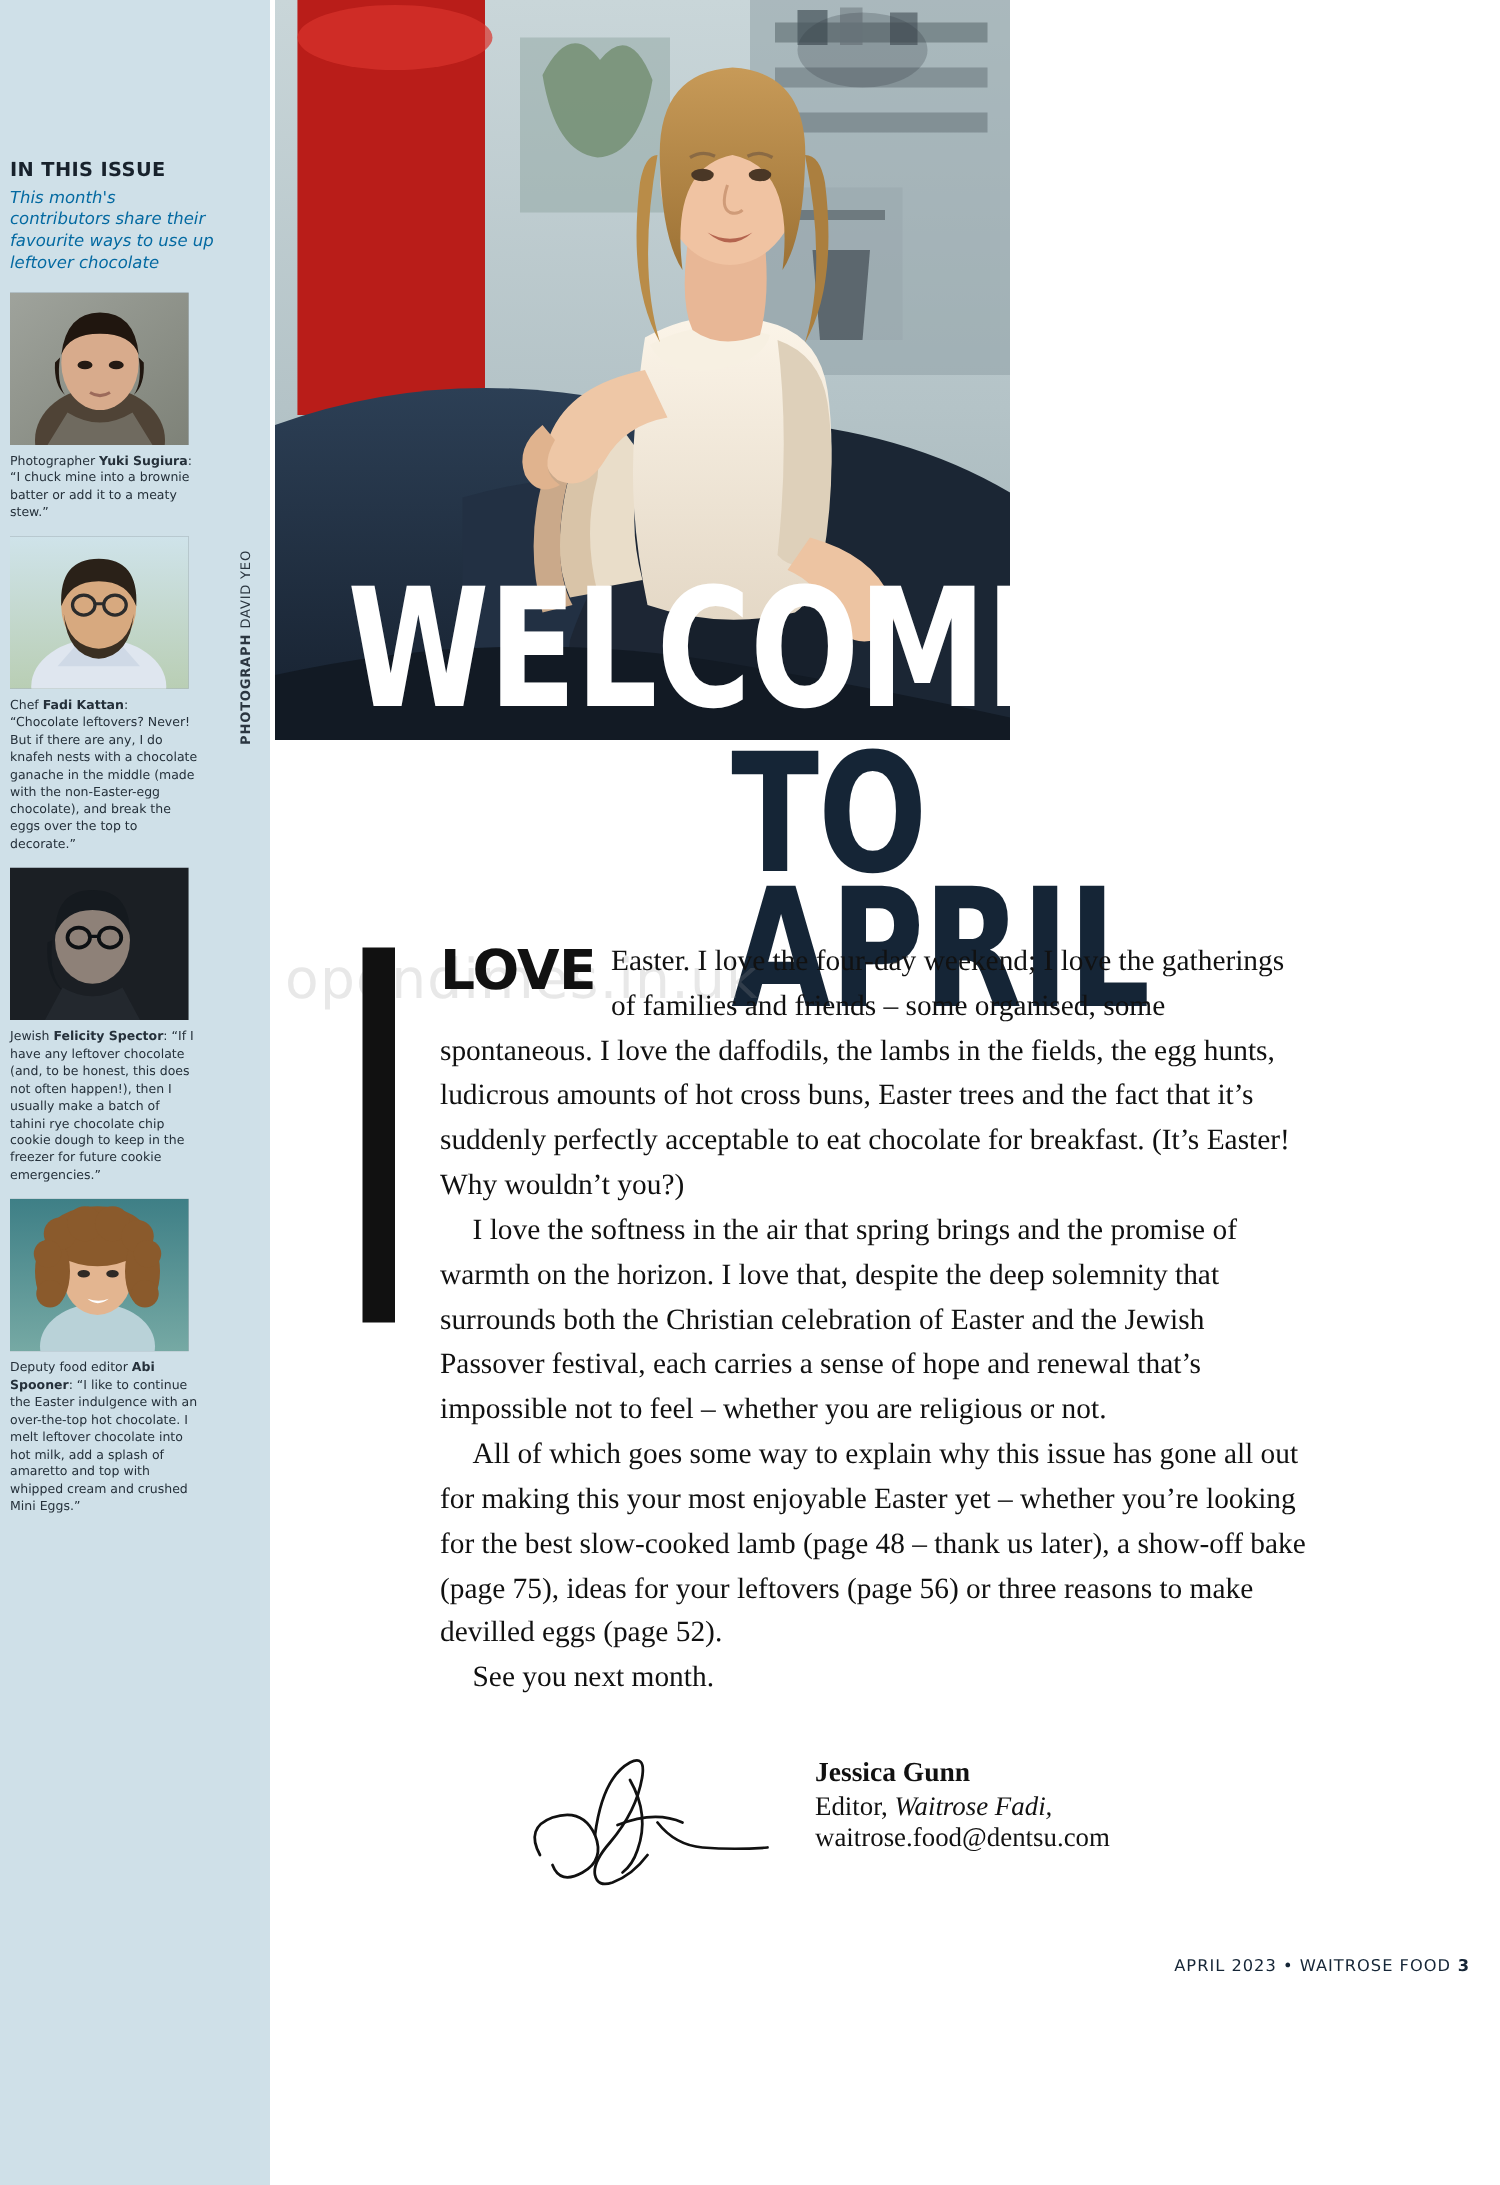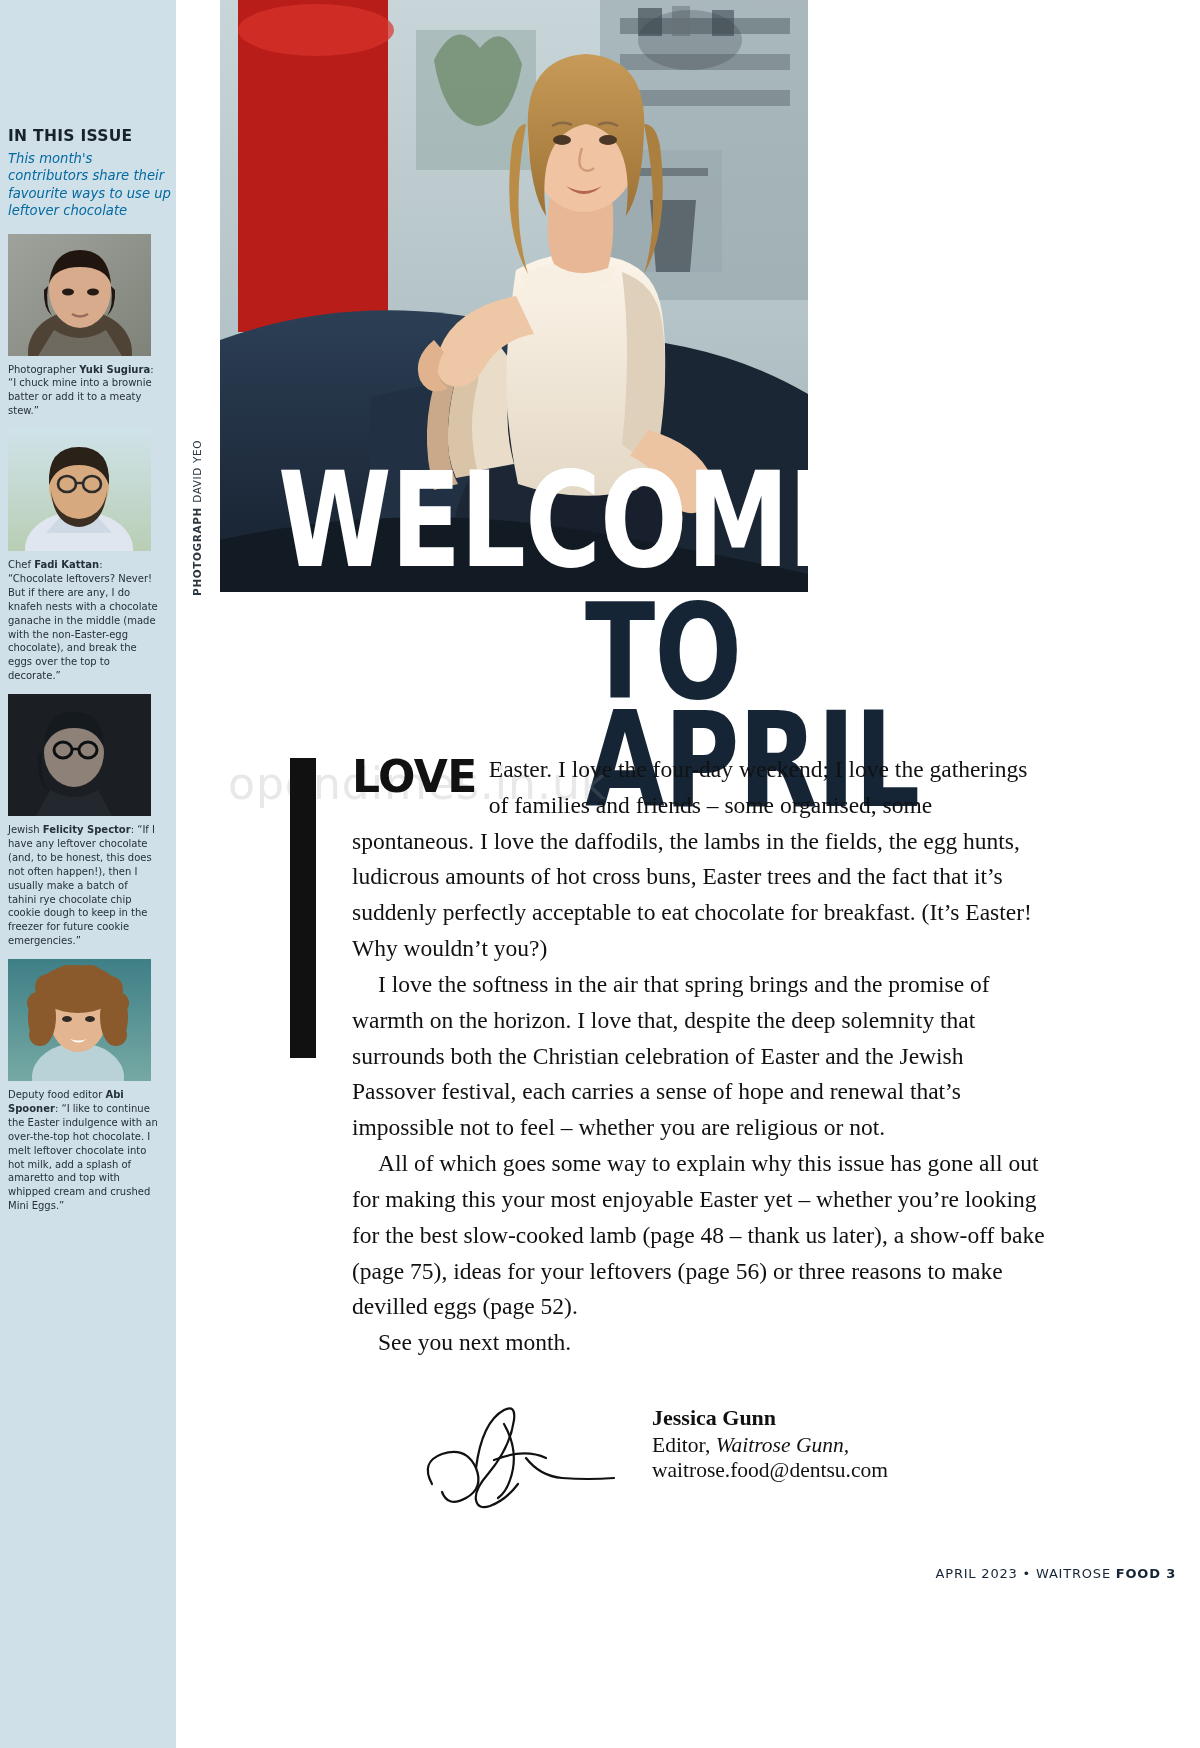--- a/index.html
+++ b/index.html
@@ -13,21 +13,21 @@
     position: relative;
     overflow: hidden;
     font-family: "Liberation Sans", sans-serif;
   }
 
   
   .sidebar {
     position: absolute;
     left: 0;
     top: 0;
-    width: 176px;
+    width: 216px;
     height: 1748px;
     background: #cfe0e8;
     box-sizing: border-box;
     padding: 0 38px 0 8px;
   }
   .sidebar-inner {
     position: absolute;
     left: 8px;
     top: 128px;
     width: 168px;
@@ -199,21 +199,21 @@
   
   .footer {
     position: absolute;
     right: 24px;
     top: 1566px;
     font-family: "DejaVu Sans", sans-serif;
     font-size: 13px;
     letter-spacing: 0.8px;
     color: #152536;
   }
-  .footer b { font-weight: bold; }
+  .footer b { font-weight: normal; }
   .footer .pageno { font-weight: bold; }
 </style>
 </head>
 <body>
 
 <div class="sidebar">
   <div class="sidebar-inner">
 
     <h2 class="issue-title">IN THIS ISSUE</h2>
     <p class="issue-sub">This month's contributors share their favourite ways to use up leftover chocolate</p>
@@ -430,18 +430,18 @@
       <path d="M58 70 q6-46 28-58 q12-6 10 10 q-4 28-26 54 q-14 16-12 26 q2 10 14 6 q16-6 28-22"></path>
       <path d="M86 26 q16 28 6 56 q-4 12-12 18"></path>
       <path d="M76 62 q30-12 52-2"></path>
       <path d="M108 60 q14 18 36 20 q26 2 52 0"></path>
     </g>
   </svg>
 </div>
 
 <div class="signoff">
   <p class="sig-name">Jessica Gunn</p>
-  <p class="sig-role"><span>Editor, </span><i>Waitrose Gunn,</i><span> waitrose.food@dentsu.com</span></p>
+  <p class="sig-role"><span>Editor, </span><i>Waitrose Fadi,</i><span> waitrose.food@dentsu.com</span></p>
 </div>
 
 <div class="footer">
   <span>APRIL 2023</span><span> • </span><span>WAITROSE </span><b>FOOD</b><span class="pageno">&nbsp;<span>3</span></span>
 </div>
 
 </body></html>

